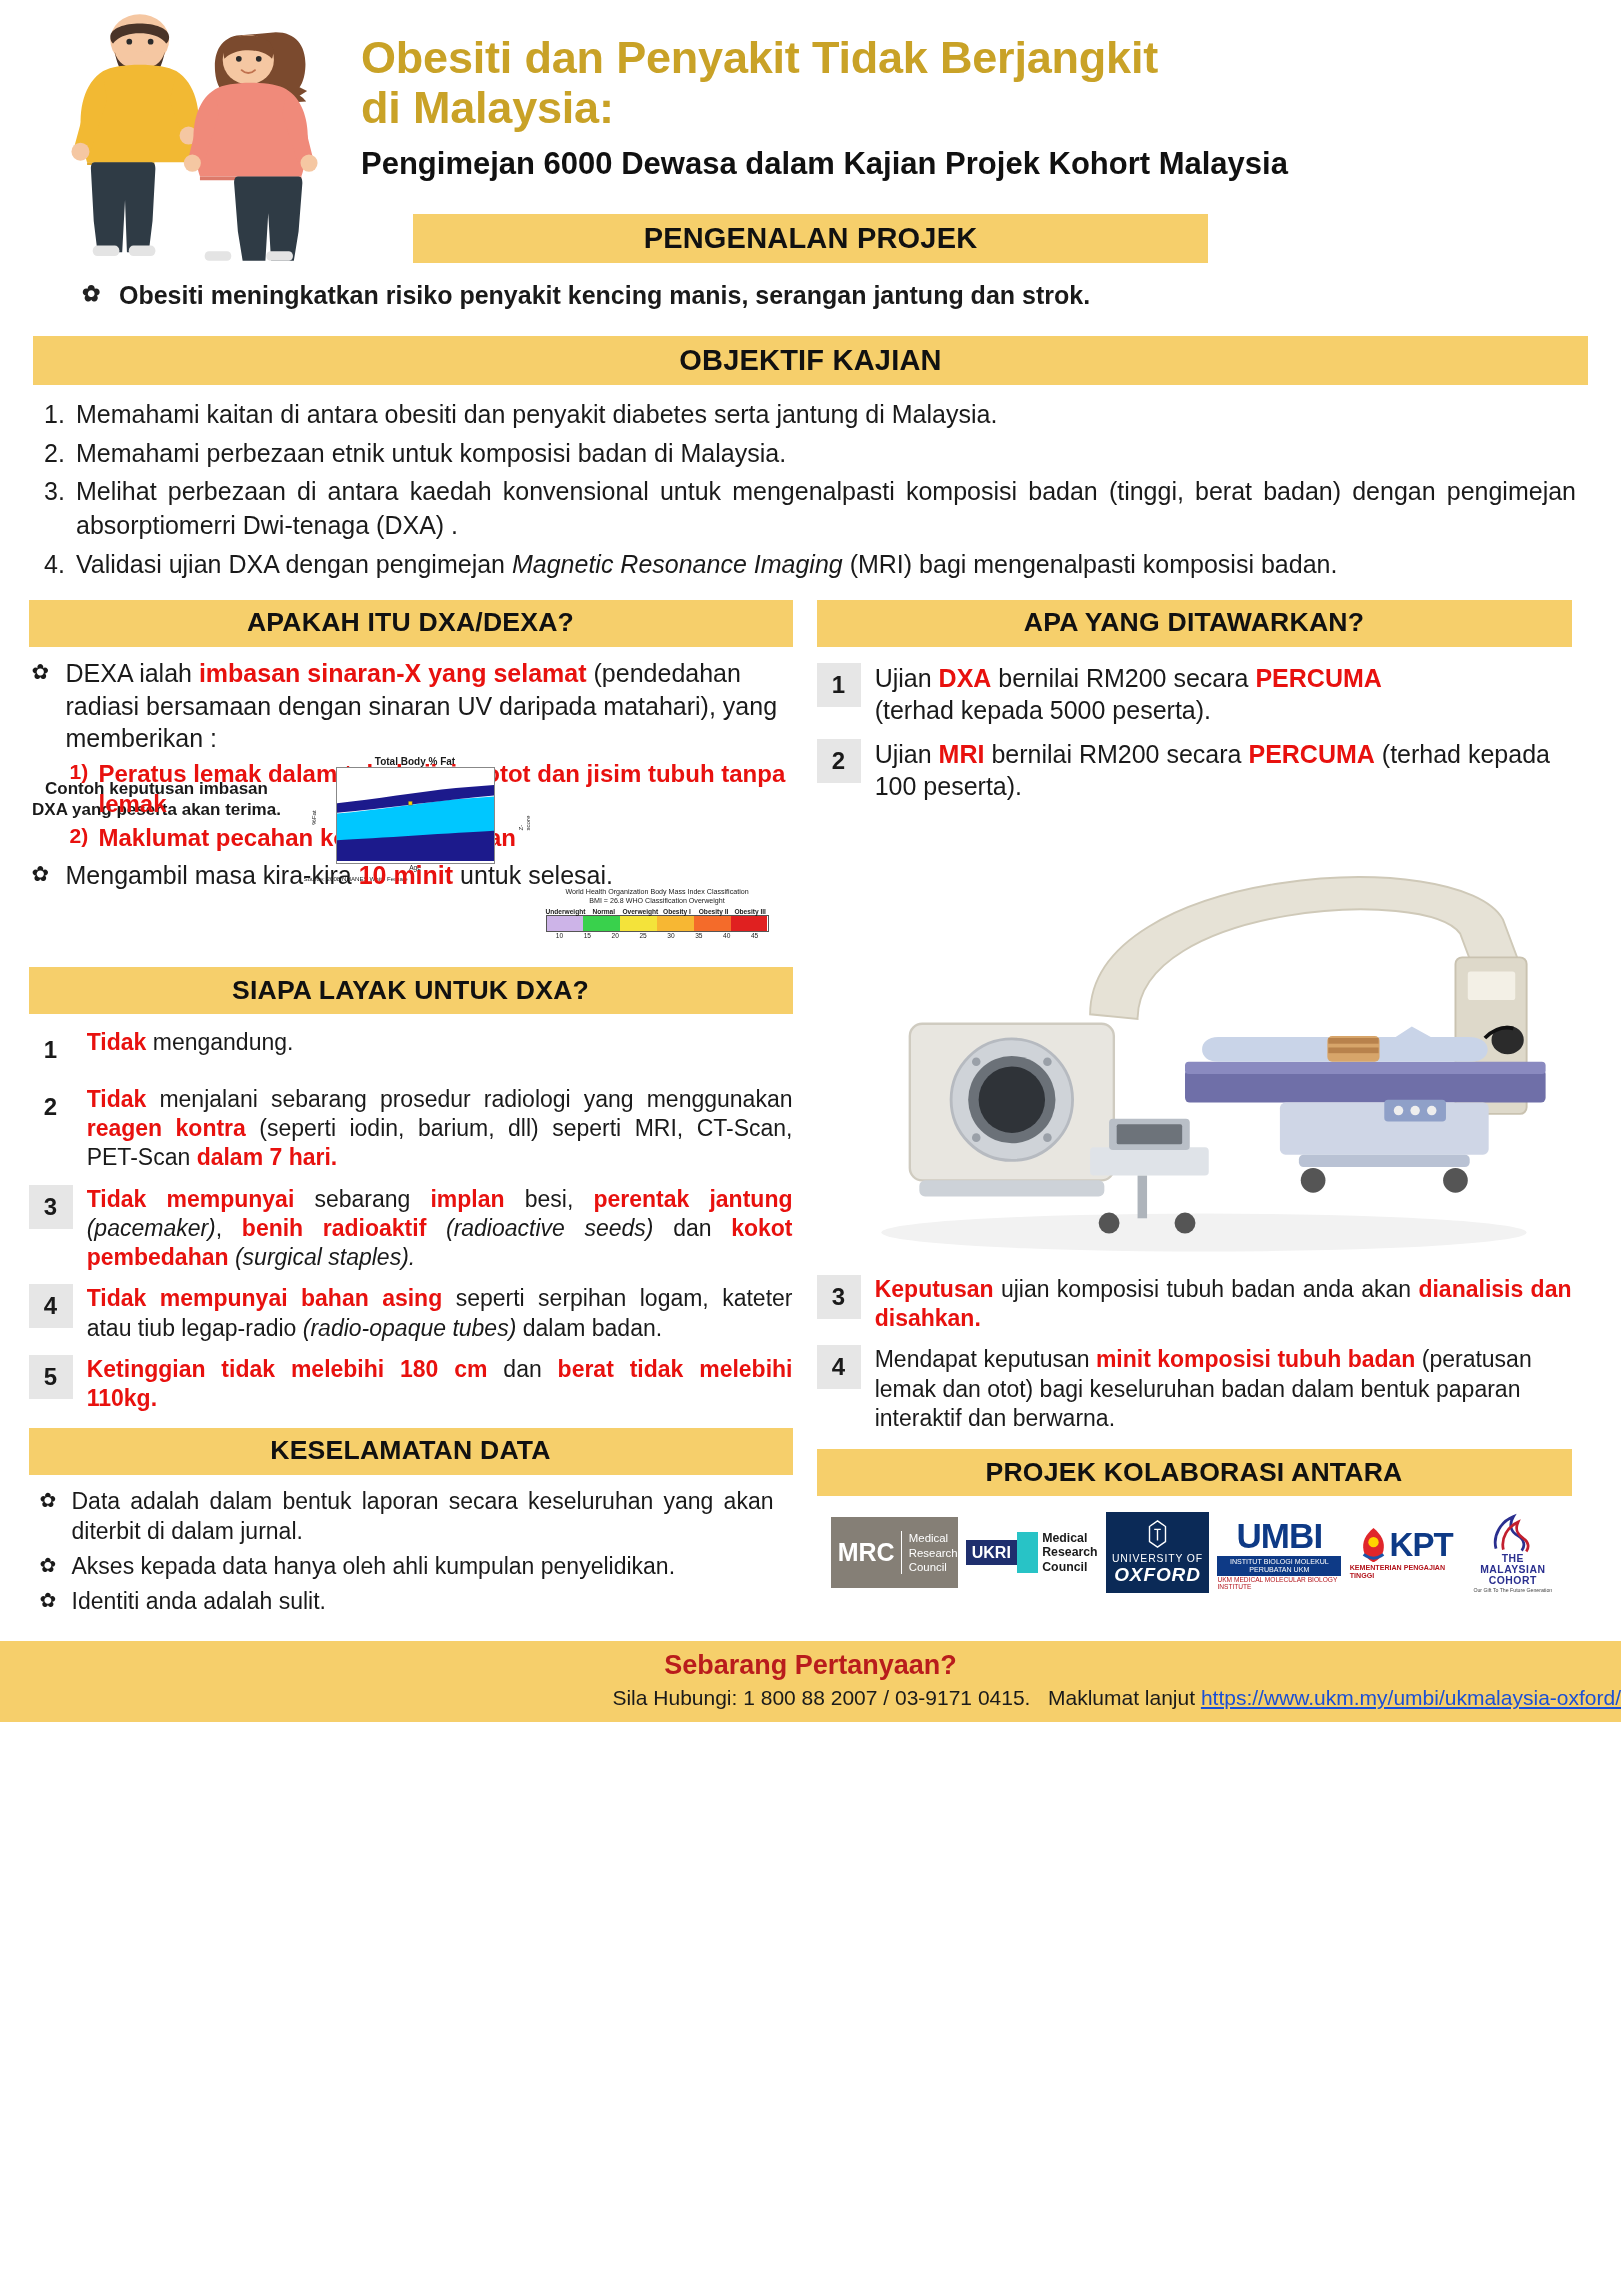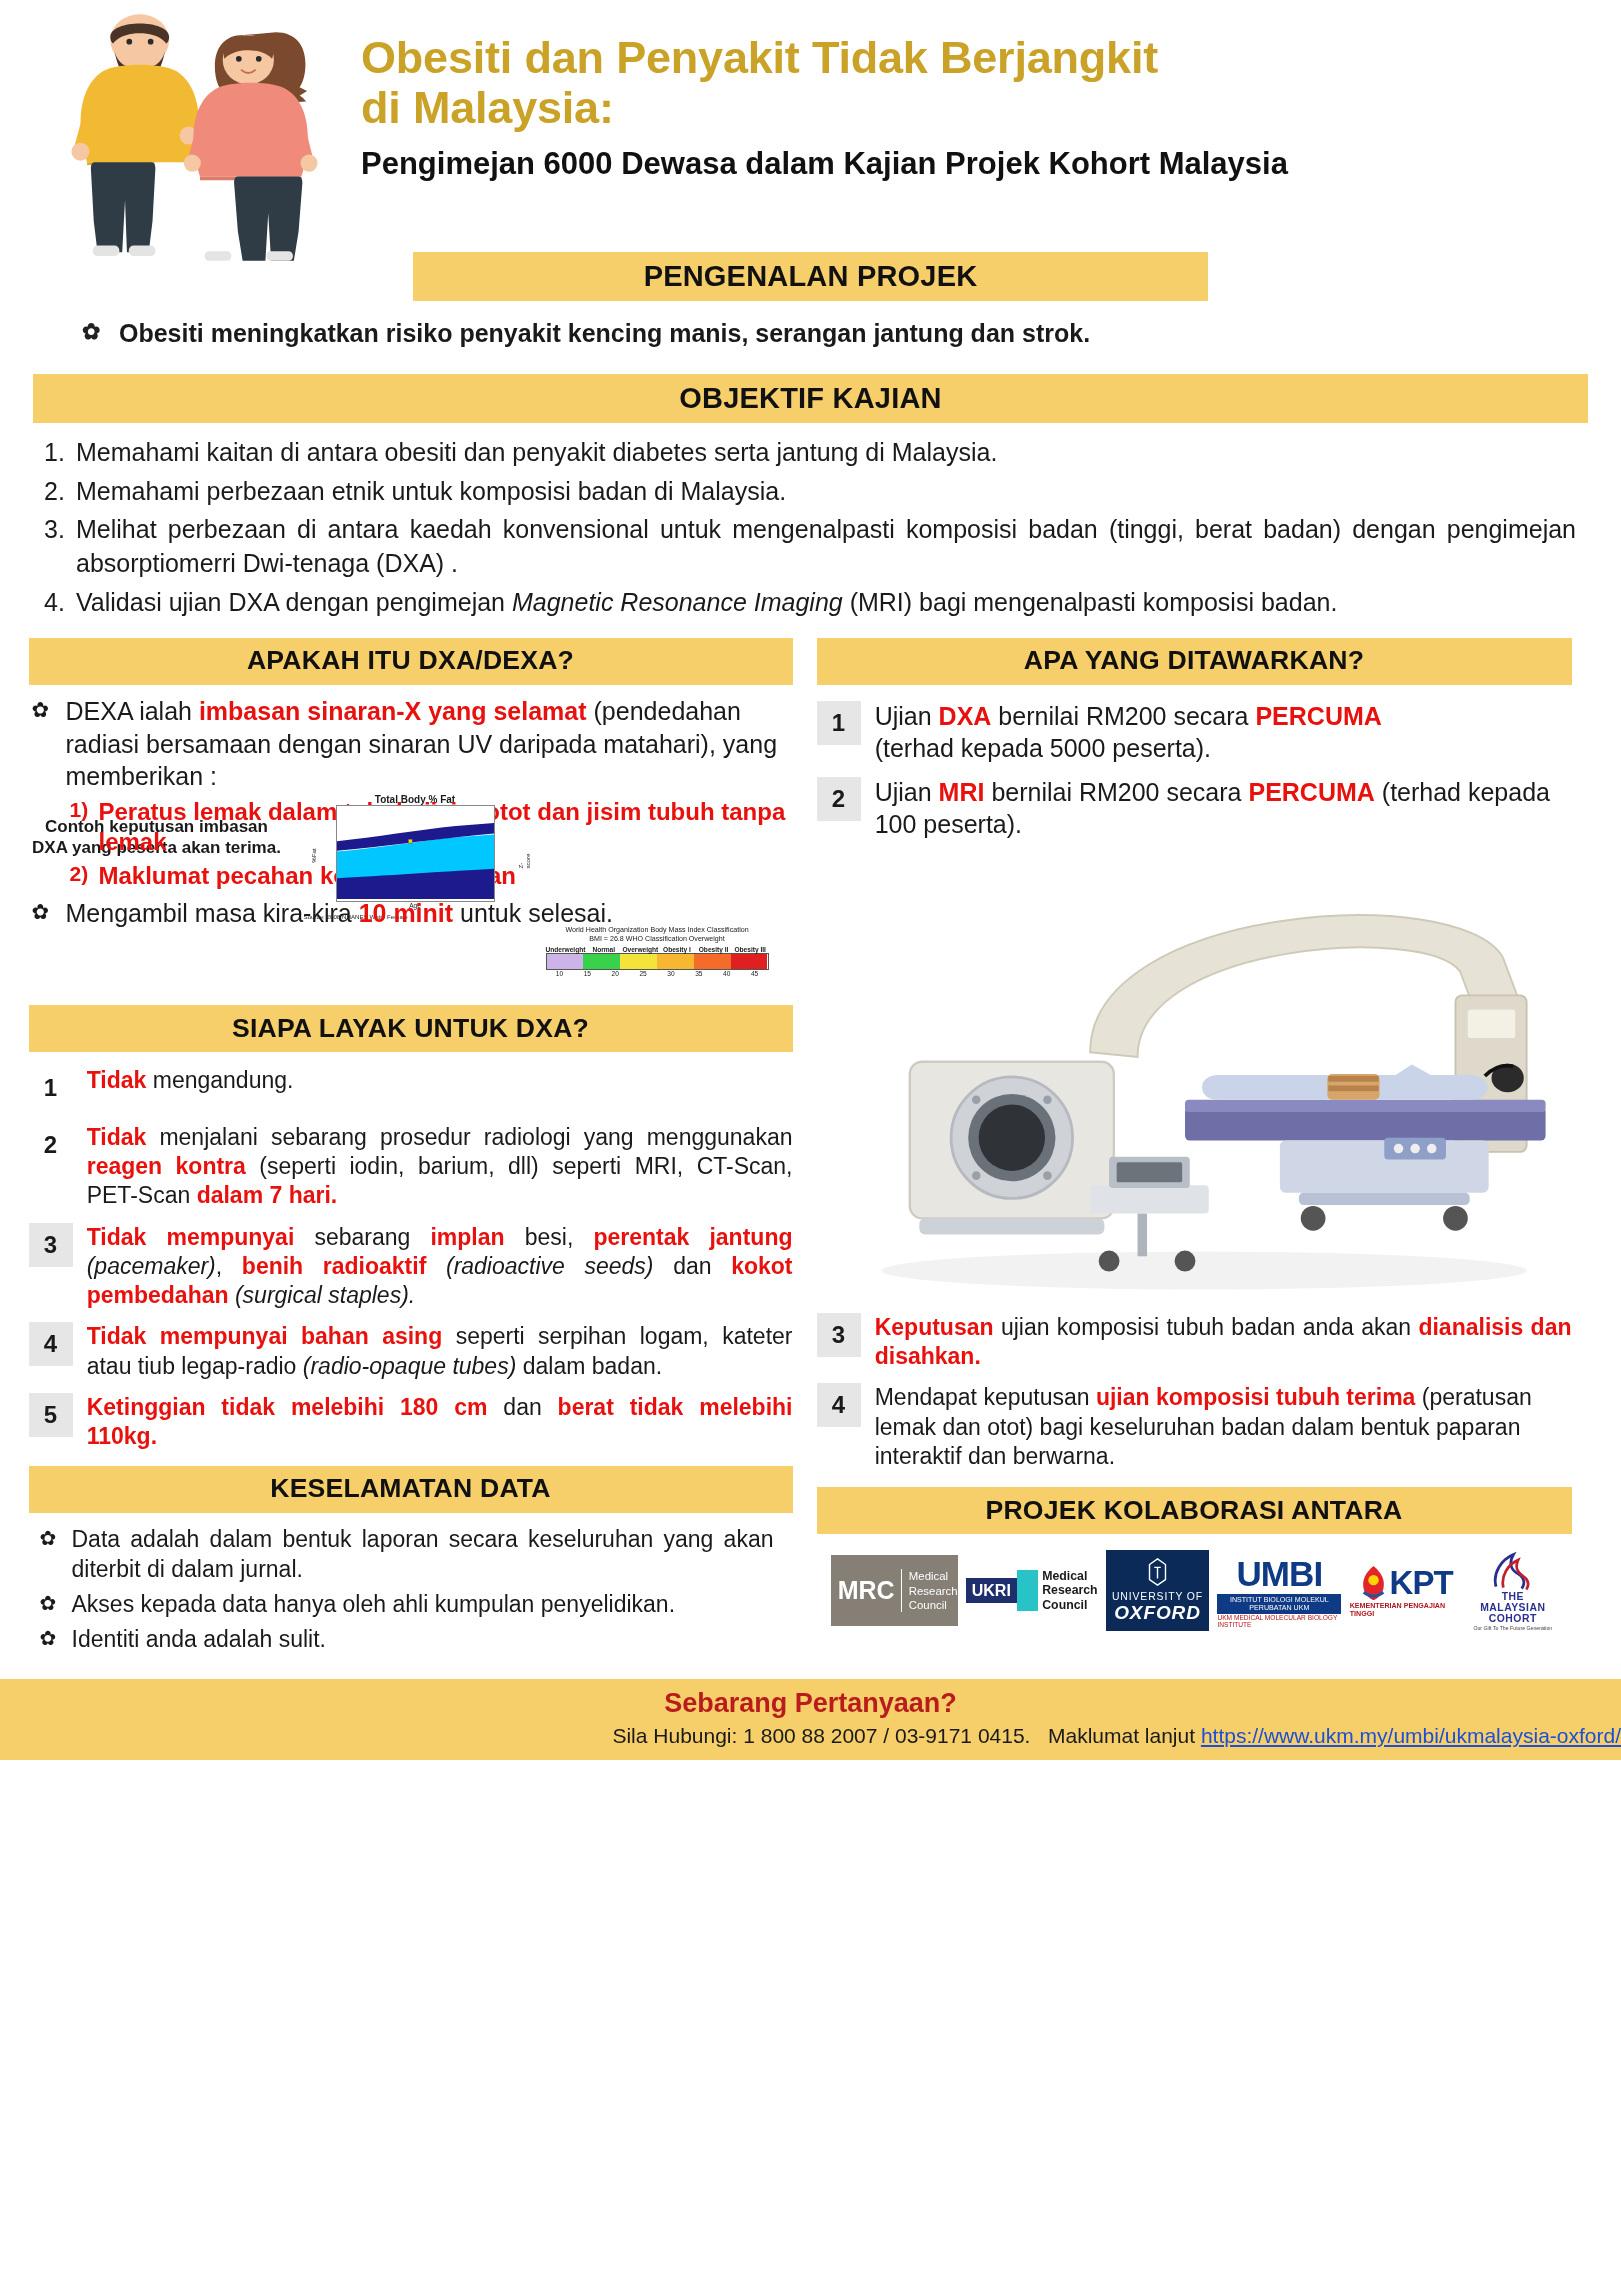--- a/index.html
+++ b/index.html
@@ -15,21 +15,21 @@
     width:1621px;
     min-height:2295px;
     box-sizing:border-box;
     padding:0;
     overflow:hidden;
   }
 
   
   .header{
     position:relative;
-    height:252px;
+    height:214px;
     padding-left:361px;
     padding-top:33px;
     box-sizing:border-box;
   }
   .title-main{
     font-size:45px;
     font-weight:bold;
     color:#c9a227;
     line-height:1.12;
     letter-spacing:-0.2px;
@@ -467,21 +467,21 @@
         </svg>
       </div>
 
       <div class="numlist">
         <div class="numrow">
           <div class="numbox">3</div>
           <div class="numtext just"><span class="red">Keputusan</span> ujian komposisi tubuh badan anda akan <span class="red">dianalisis dan disahkan.</span></div>
         </div>
         <div class="numrow">
           <div class="numbox">4</div>
-          <div class="numtext">Mendapat keputusan <span class="red">ujian komposisi tubuh terima</span> (peratusan lemak dan otot) bagi keseluruhan badan dalam bentuk paparan interaktif dan berwarna.</div>
+          <div class="numtext">Mendapat keputusan <span class="red">minit komposisi tubuh badan</span> (peratusan lemak dan otot) bagi keseluruhan badan dalam bentuk paparan interaktif dan berwarna.</div>
         </div>
       </div>
 
       <div style="margin-top:16px;">
         <div class="banner small">PROJEK KOLABORASI ANTARA</div>
       </div>
 
       <div class="logos">
 
         <div class="logo" style="width:171px;height:71px;background:#857f76;color:#fff;">

